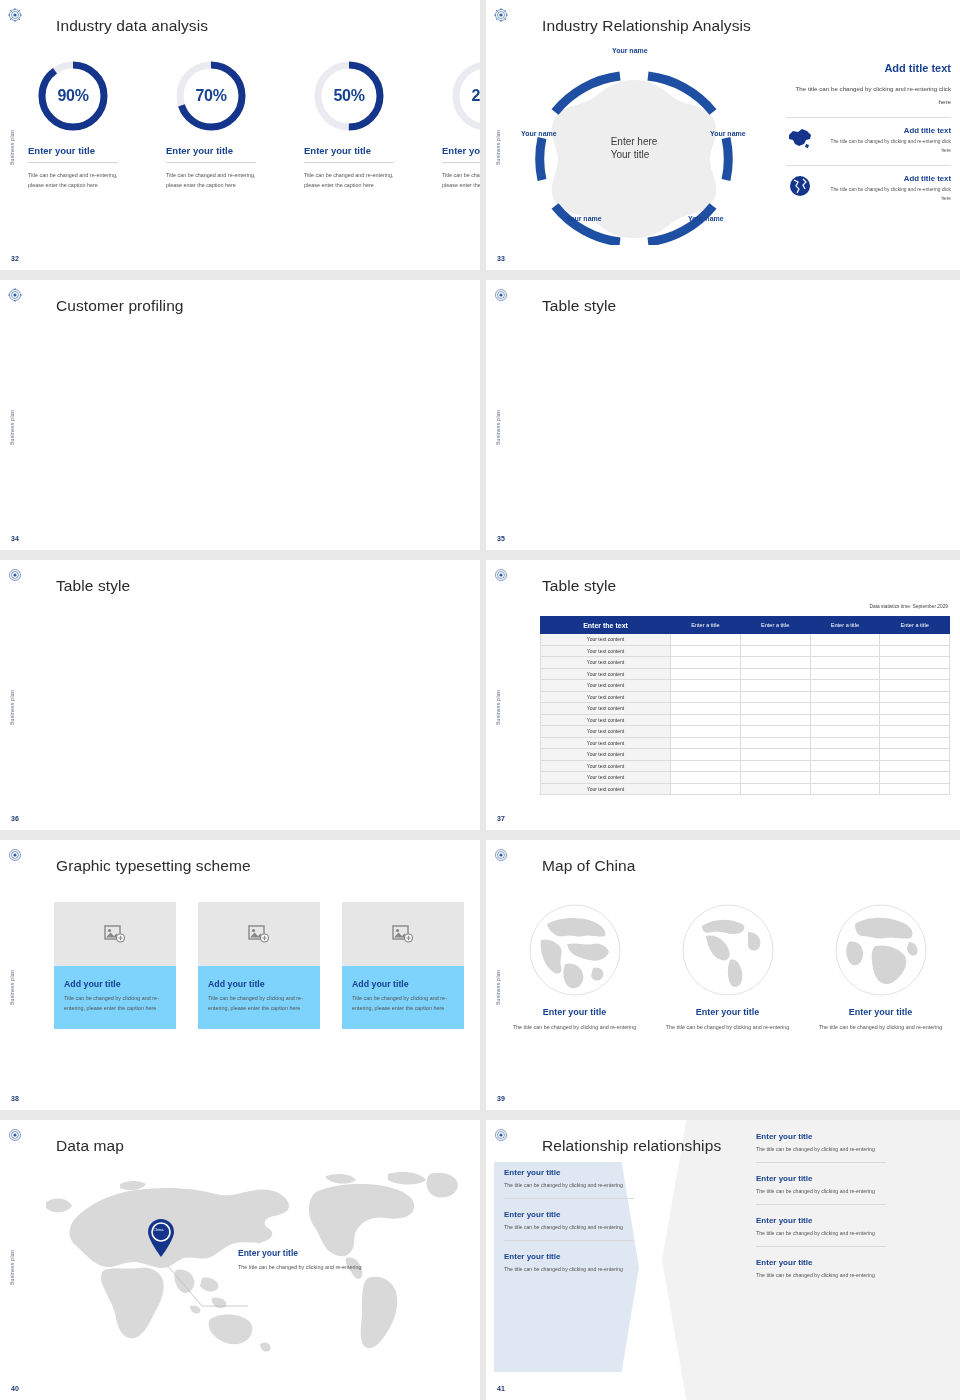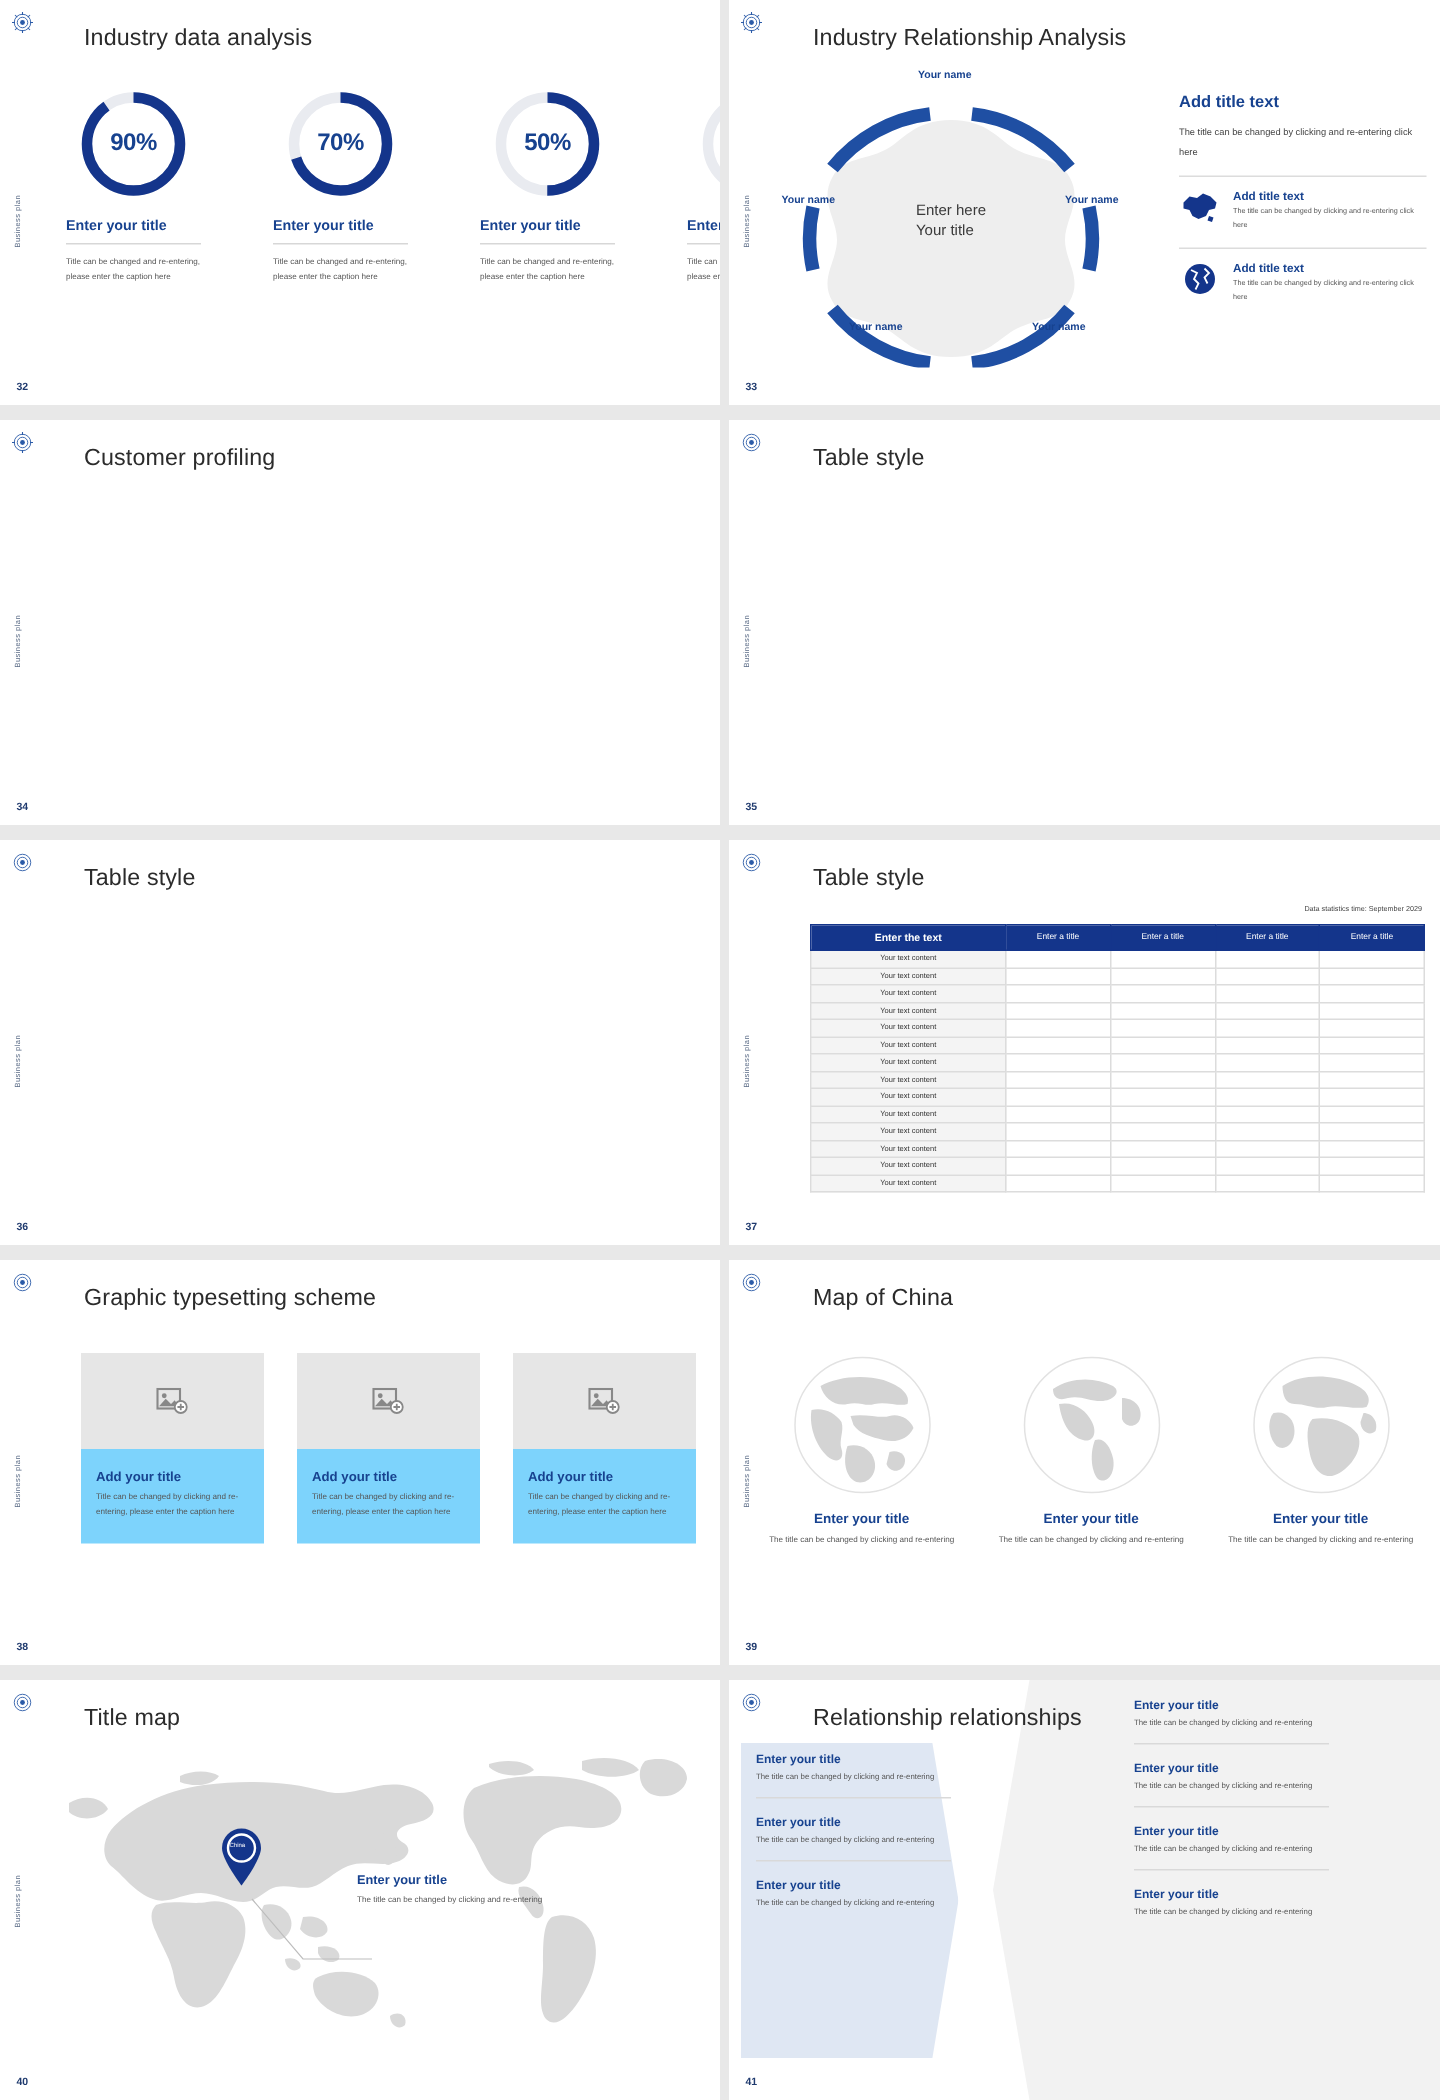--- a/index.html
+++ b/index.html
@@ -38,21 +38,21 @@
   .pagenum { position:absolute; left:11px; bottom:8px; font-size:7px; color:#1f3a6e; font-weight:700;}
 
   .stitle {
     position:absolute; left:56px; top:17px;
     font-size:15.5px; color:#2b2b2b; font-weight:400;
     letter-spacing:.1px; white-space:nowrap;
   }
   .stitle.thin { font-weight:300; }
 
   
-  .donutrow { position:absolute; left:44px; top:58px; width:430px; display:flex;gap:48px; }
+  .donutrow { position:absolute; left:28px; top:58px; width:430px; display:flex;gap:48px; }
   .donutcol { width:110px; }
   .donutwrap { width:76px; height:76px; position:relative; margin:0 auto 0 7px; }
   .donutwrap svg { display:block; transform:rotate(-90deg); }
   .donutlabel {
     position:absolute; inset:0; display:flex; align-items:center; justify-content:center;
     font-size:16px; font-weight:bold; color:#17428f; letter-spacing:-.3px;
   }
   .dn-title { margin-top:11px; font-size:9.5px; font-weight:bold; color:#17428f; }
   .dn-rule { margin-top:6px; width:90px; height:1px; background:#d7d7d7; }
   .dn-cap { margin-top:7px; font-size:5.4px; line-height:1.85; color:#555; width:90px; }
@@ -61,21 +61,21 @@
   .cyc { position:absolute; left:28px; top:50px; width:240px; height:195px; }
   .cyc svg { position:absolute; left:0; top:0; }
   .cyc .centertxt {
     position:absolute; left:50%; top:50%; transform:translate(-50%,-50%);
     text-align:left; font-size:10px; color:#3a3a3a; line-height:1.35; white-space:nowrap;
   }
   .cyc .nm {
     position:absolute; font-size:7px; font-weight:bold; color:#17428f;
     text-align:center; line-height:1.15; white-space:nowrap;
   }
-  .rightcol { position:absolute; left:300px; top:62px; width:165px; }
+  .rightcol { position:absolute; left:300px; top:62px; width:165px;text-align:right; }
   .rc-h { font-size:11px; font-weight:bold; color:#17428f; }
   .rc-p { margin-top:8px; font-size:6.2px; color:#444; line-height:2.1; }
   .rc-div { margin-top:9px; height:1px; background:#dcdcdc; }
   .rc-item { display:flex; gap:8px; margin-top:8px; align-items:flex-start; }
   .rc-ico { width:28px; height:24px; flex:0 0 28px; }
   .rc-ico svg { display:block; }
   .rc-it-h { font-size:7.8px; font-weight:bold; color:#17428f; }
   .rc-it-p { font-size:4.8px; color:#555; line-height:1.85; margin-top:3px; }
 
   
@@ -592,21 +592,21 @@
   <div class="slide">
     <div class="logo">
       <svg width="16" height="16" viewBox="0 0 32 32">
         <circle cx="16" cy="16" r="11" fill="none" stroke="#2b5ba8" stroke-width="1.2"></circle>
         <circle cx="16" cy="16" r="7" fill="none" stroke="#2b5ba8" stroke-width="1.2"></circle>
         <circle cx="16" cy="16" r="3.2" fill="#2b5ba8"></circle>
       </svg>
     </div>
     <div class="vtext">Business plan</div>
     <div class="pagenum">40</div>
-    <div class="stitle thin">Title map</div>
+    <div class="stitle thin">Data map</div>
 
     <div class="wmap">
       <svg width="450" height="205" viewBox="0 0 450 205">
         <g fill="#d9d9d9">
 
           <path d="M58 62 C70 48 92 36 120 32 C150 28 178 30 200 36 C214 40 226 34 240 32
                    C256 30 268 36 272 44 C276 52 268 56 258 58 C248 60 246 66 252 70
                    C260 74 256 82 246 84 C236 86 226 82 216 86 C206 90 200 98 192 100
                    C184 102 176 98 168 100 C160 102 156 110 146 110 C136 110 128 104 118 104
                    C106 104 96 112 86 108 C74 104 66 92 58 86 C52 80 52 70 58 62Z"></path>

